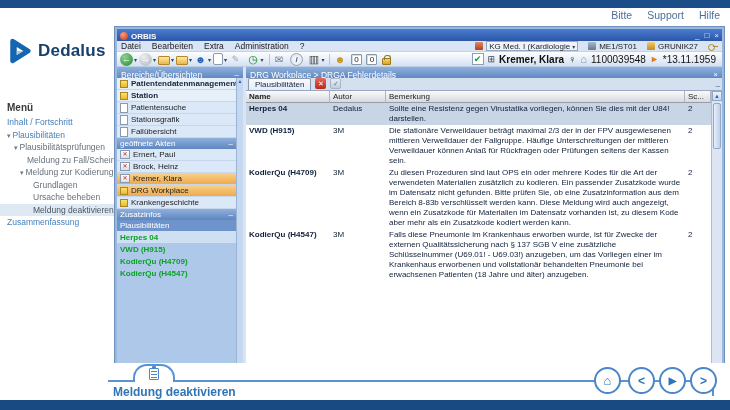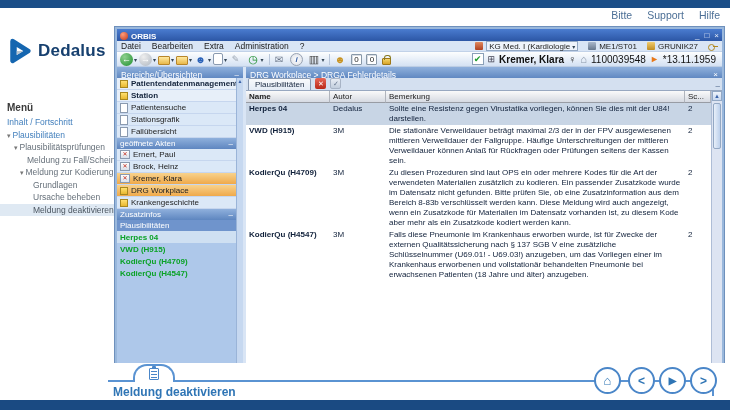--- a/index.html
+++ b/index.html
@@ -218,20 +218,21 @@
   <div class="abs" id="menu-title">Menü</div>
   <div class="abs" id="sidebar-menu">
       <div class="snav link" style="padding-left: 7px;"><span>Inhalt / Fortschritt</span></div>
       <div class="snav link" style="padding-left: 7px;"><span class="arrow">▾</span><span>Plausibilitäten</span></div>
       <div class="snav" style="padding-left: 14px;"><span class="arrow">▾</span><span>Plausibilitätsprüfungen</span></div>
       <div class="snav" style="padding-left: 27px;"><span>Meldung zu Fall/Scheininfo</span></div>
       <div class="snav" style="padding-left: 20px;"><span class="arrow">▾</span><span>Meldung zur Kodierung</span></div>
       <div class="snav" style="padding-left: 33px;"><span>Grundlagen</span></div>
       <div class="snav" style="padding-left: 33px;"><span>Ursache beheben</span></div>
       <div class="snav active" style="padding-left: 33px;"><span>Meldung deaktivieren</span></div>
+      <div class="snav link" style="padding-left: 7px;"><span>Zusammenfassung</span></div>
     </div>
 </div>
 
 <div class="abs" id="orbis">
   <div class="abs" id="titlebar">
     <span class="tdot"></span>
     <span id="window-title">ORBIS</span>
     <span class="wctl">_</span>
     <span class="wctl">□</span>
     <span class="wctl">×</span>

